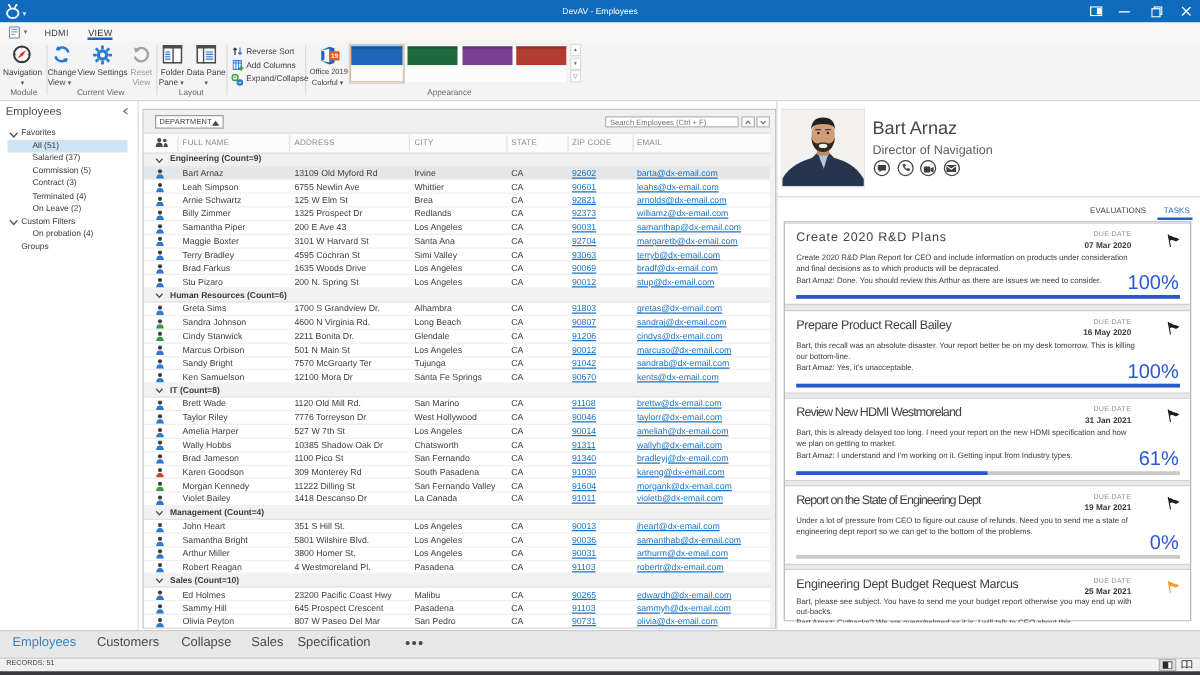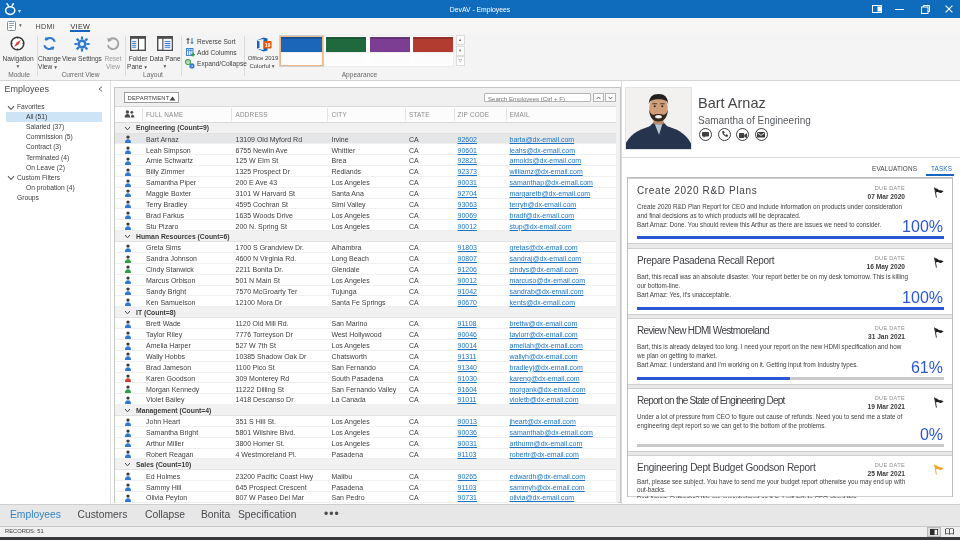--- a/index.html
+++ b/index.html
@@ -583,21 +583,21 @@
 <ellipse cx="32.5" cy="19.5" rx="9.3" ry="10.8" fill="#cf9e79"></ellipse>
 <path d="M23 20 C23 28.5 26.5 33.6 32.5 33.6 C38.5 33.6 42 28.5 42 20 C42 22 41 24.2 40.2 25.2 C39.2 26.6 37.5 27 32.5 27 C27.5 27 25.8 26.6 24.8 25.2 C24 24.2 23 22 23 20 Z" fill="#33281f"></path>
 <ellipse cx="32.5" cy="28.7" rx="3.4" ry="1.7" fill="#f6f3ef"></ellipse>
 <path d="M28.6 26.6 C30 25.8 35 25.8 36.4 26.6 L36.2 27.4 C34.5 26.8 30.5 26.8 28.8 27.4 Z" fill="#33281f"></path>
 <path d="M22.8 17.5 C22.8 9 26.2 6 32.5 6 C38.8 6 42.2 9 42.2 17.5 C42.2 13.5 40 11.2 32.5 11.2 C25 11.2 22.8 13.5 22.8 17.5 Z" fill="#23201e"></path>
 <circle cx="28.7" cy="18.3" r="1" fill="#2a2420"></circle>
     <circle cx="36.3" cy="18.3" r="1" fill="#2a2420"></circle>
 <path d="M26.3 15.7 h4.6 M34.1 15.7 h4.6" stroke="#4a3b2e" stroke-width="1.1"></path>
 </svg>
 <div class="tx" style="left:698px;top:95px;font-size:14.5px;color:#44474a;">Bart Arnaz</div>
-<div class="tx" style="left:698px;top:114.5px;font-size:10px;color:#595d61;">Samantha of Engineering</div>
+<div class="tx" style="left:698px;top:114.5px;font-size:10px;color:#595d61;">Director of Navigation</div>
 <div class="ab" style="left:699.3px;top:128.2px;width:13px;height:13px;border:1.2px solid #3f3f3f;border-radius:50%;"></div>
 <div class="ab" style="left:717.7px;top:128.2px;width:13px;height:13px;border:1.2px solid #3f3f3f;border-radius:50%;"></div>
 <div class="ab" style="left:736.2px;top:128.2px;width:13px;height:13px;border:1.2px solid #3f3f3f;border-radius:50%;"></div>
 <div class="ab" style="left:754.7px;top:128.2px;width:13px;height:13px;border:1.2px solid #3f3f3f;border-radius:50%;"></div>
 <svg class="ab" style="left:702.3px;top:131.7px" width="7" height="6" viewBox="0 0 7 6">
     <rect x="0" y="0" width="7" height="4.4" rx="1" fill="#3f3f3f"></rect>
     <path d="M1.6 4 L1.6 6 L3.4 4 Z" fill="#3f3f3f"></path>
   </svg>
 <svg class="ab" style="left:720.7px;top:131.2px" width="7" height="7" viewBox="0 0 16 16">
     <path d="M3.5 1 L6.2 0.2 L7.8 3.6 L5.9 5.3 C6.4 7.3 8.5 9.4 10.6 10 L12.3 8.1 L15.7 9.7 L14.9 12.5 C9 13.4 2.5 7 3.5 1 Z" fill="#3f3f3f" stroke="#3f3f3f" stroke-width="1.2"></path>
@@ -623,21 +623,21 @@
 <path d="M2.6 0.6 L4.4 10.6" stroke="#1d1d1f" stroke-width="0.9" fill="none"></path>
 <path d="M2.3 0.6 C3.8 2 5 1.2 6.1 2.4 C7.1 3.4 8.8 2.8 9.8 3.5 L11.7 4.3 C10.3 4.9 10 6.1 8.5 5.9 C7 5.7 6.7 4.6 5.3 5 L3.8 5.6 Z" fill="#1d1d1f"></path>
   </svg>
 <div class="tx" style="left:637px;top:203.0px;font-size:6.3px;color:#414141;letter-spacing:-0.03px;">Create 2020 R&amp;D Plan Report for CEO and include information on products under consideration</div>
 <div class="tx" style="left:637px;top:211.8px;font-size:6.3px;color:#414141;letter-spacing:-0.03px;">and final decisions as to which products will be depracated.</div>
 <div class="tx" style="left:637px;top:220.6px;font-size:6.3px;color:#414141;letter-spacing:-0.03px;">Bart Arnaz: Done. You should review this Arthur as there are issues we need to consider.</div>
 <div class="tx" style="right:17px;top:218.0px;font-size:16px;color:#2a58d5;">100%</div>
 <div class="ab" style="left:637px;top:236.0px;width:307px;height:3px;background:#c9c9c9;"></div>
 <div class="ab" style="left:637px;top:236.0px;width:307px;height:3px;background:#2a58d5;"></div>
 <div class="ab" style="left:628px;top:247.5px;width:324px;height:67px;background:#fff;border:1px solid #d0d0d0;border-left:none;border-right:none;outline:none;"></div>
-<div class="tx" style="left:637px;top:254.5px;font-size:10px;letter-spacing:-0.32px;color:#414146;">Prepare Pasadena Recall Report</div>
+<div class="tx" style="left:637px;top:254.5px;font-size:10px;letter-spacing:-0.32px;color:#414146;">Prepare Product Recall Bailey</div>
 <div class="tx" style="right:55px;top:255.0px;font-size:5.6px;color:#8e8e8e;letter-spacing:0.3px;">DUE DATE</div>
 <div class="tx" style="right:55px;top:262.5px;font-size:6.6px;font-weight:bold;color:#3a3a3a;">16 May 2020</div>
 <svg class="ab" style="left:932px;top:257.0px" width="12" height="11" viewBox="0 0 12 11">
 <path d="M2.6 0.6 L4.4 10.6" stroke="#1d1d1f" stroke-width="0.9" fill="none"></path>
 <path d="M2.3 0.6 C3.8 2 5 1.2 6.1 2.4 C7.1 3.4 8.8 2.8 9.8 3.5 L11.7 4.3 C10.3 4.9 10 6.1 8.5 5.9 C7 5.7 6.7 4.6 5.3 5 L3.8 5.6 Z" fill="#1d1d1f"></path>
   </svg>
 <div class="tx" style="left:637px;top:273.0px;font-size:6.3px;color:#414141;letter-spacing:-0.03px;">Bart, this recall was an absolute disaster. Your report better be on my desk tomorrow. This is killing</div>
 <div class="tx" style="left:637px;top:281.8px;font-size:6.3px;color:#414141;letter-spacing:-0.03px;">our bottom-line.</div>
 <div class="tx" style="left:637px;top:290.6px;font-size:6.3px;color:#414141;letter-spacing:-0.03px;">Bart Arnaz: Yes, it's unacceptable.</div>
 <div class="tx" style="right:17px;top:288.5px;font-size:16px;color:#2a58d5;">100%</div>
@@ -663,36 +663,36 @@
 <div class="tx" style="right:55px;top:402.5px;font-size:6.6px;font-weight:bold;color:#3a3a3a;">19 Mar 2021</div>
 <svg class="ab" style="left:932px;top:397.0px" width="12" height="11" viewBox="0 0 12 11">
 <path d="M2.6 0.6 L4.4 10.6" stroke="#1d1d1f" stroke-width="0.9" fill="none"></path>
 <path d="M2.3 0.6 C3.8 2 5 1.2 6.1 2.4 C7.1 3.4 8.8 2.8 9.8 3.5 L11.7 4.3 C10.3 4.9 10 6.1 8.5 5.9 C7 5.7 6.7 4.6 5.3 5 L3.8 5.6 Z" fill="#1d1d1f"></path>
   </svg>
 <div class="tx" style="left:637px;top:413.0px;font-size:6.3px;color:#414141;letter-spacing:-0.03px;">Under a lot of pressure from CEO to figure out cause of refunds. Need you to send me a state of</div>
 <div class="tx" style="left:637px;top:421.8px;font-size:6.3px;color:#414141;letter-spacing:-0.03px;">engineering dept report so we can get to the bottom of the problems.</div>
 <div class="tx" style="right:17px;top:425.5px;font-size:16px;color:#2a58d5;">0%</div>
 <div class="ab" style="left:637px;top:443.5px;width:307px;height:3px;background:#c9c9c9;"></div>
 <div class="ab" style="left:628px;top:454.5px;width:324px;height:42px;background:#fff;border:1px solid #d0d0d0;border-left:none;border-right:none;outline:none;"></div>
-<div class="tx" style="left:637px;top:461.5px;font-size:10px;letter-spacing:-0.25px;color:#414146;">Engineering Dept Budget Goodson Report</div>
+<div class="tx" style="left:637px;top:461.5px;font-size:10px;letter-spacing:-0.25px;color:#414146;">Engineering Dept Budget Request Marcus</div>
 <div class="tx" style="right:55px;top:462.0px;font-size:5.6px;color:#8e8e8e;letter-spacing:0.3px;">DUE DATE</div>
 <div class="tx" style="right:55px;top:469.5px;font-size:6.6px;font-weight:bold;color:#3a3a3a;">25 Mar 2021</div>
 <svg class="ab" style="left:932px;top:464.0px" width="12" height="11" viewBox="0 0 12 11">
 <path d="M2.6 0.6 L4.4 10.6" stroke="#f0a32a" stroke-width="0.9" fill="none"></path>
 <path d="M2.3 0.6 C3.8 2 5 1.2 6.1 2.4 C7.1 3.4 8.8 2.8 9.8 3.5 L11.7 4.3 C10.3 4.9 10 6.1 8.5 5.9 C7 5.7 6.7 4.6 5.3 5 L3.8 5.6 Z" fill="#f0a32a"></path>
   </svg>
 <div class="tx" style="left:637px;top:477.5px;font-size:6.3px;color:#414141;letter-spacing:-0.03px;">Bart, please see subject. You have to send me your budget report otherwise you may end up with</div>
 <div class="tx" style="left:637px;top:486.3px;font-size:6.3px;color:#414141;letter-spacing:-0.03px;">out-backs.</div>
 <div class="tx" style="left:637px;top:495.1px;font-size:6.3px;color:#414141;letter-spacing:-0.03px;">Bart Arnaz: Cutbacks? We are overwhelmed as it is. I will talk to CEO about this...</div>
 <div class="ab" style="left:626px;top:497.6px;width:330px;height:6px;background:#fff;"></div>
 <div class="ab" style="left:0px;top:503.5px;width:960px;height:22px;background:#e7e7e7;border-top:1px solid #cfcfcf;"></div>
 <div class="tx" style="left:10px;top:509px;font-size:10.3px;color:#3585c5;">Employees</div>
 <div class="tx" style="left:77.5px;top:509px;font-size:10.3px;color:#4a4a4f;">Customers</div>
 <div class="tx" style="left:145px;top:509px;font-size:10.3px;color:#4a4a4f;">Collapse</div>
-<div class="tx" style="left:201px;top:509px;font-size:10.3px;color:#4a4a4f;">Bonita</div>
+<div class="tx" style="left:201px;top:509px;font-size:10.3px;color:#4a4a4f;">Sales</div>
 <div class="tx" style="left:238px;top:509px;font-size:10.3px;color:#4a4a4f;">Specification</div>
 <div class="tx" style="left:324px;top:506.5px;font-size:12px;color:#4a4a4f;letter-spacing:1px;">•••</div>
 <div class="ab" style="left:0px;top:525.5px;width:960px;height:11.5px;background:#f0f0f0;border-top:1px solid #c8c8c8;"></div>
 <div class="tx" style="left:5px;top:528.3px;font-size:5.8px;color:#3f3f3f;">RECORDS: 51</div>
 <div class="ab" style="left:926.5px;top:526.5px;width:14px;height:10px;background:#dcdcdc;border:1px solid #b9b9b9;"></div>
 <svg class="ab" style="left:929.5px;top:528.5px" width="8" height="6.5" viewBox="0 0 8 6.5">
     <rect x="0" y="0" width="8" height="6.5" fill="#2b2b2b"></rect>
     <rect x="4.6" y="0.8" width="2.6" height="4.9" fill="#fff"></rect>
   </svg>
 <svg class="ab" style="left:945px;top:528px" width="9" height="7" viewBox="0 0 9 7">

